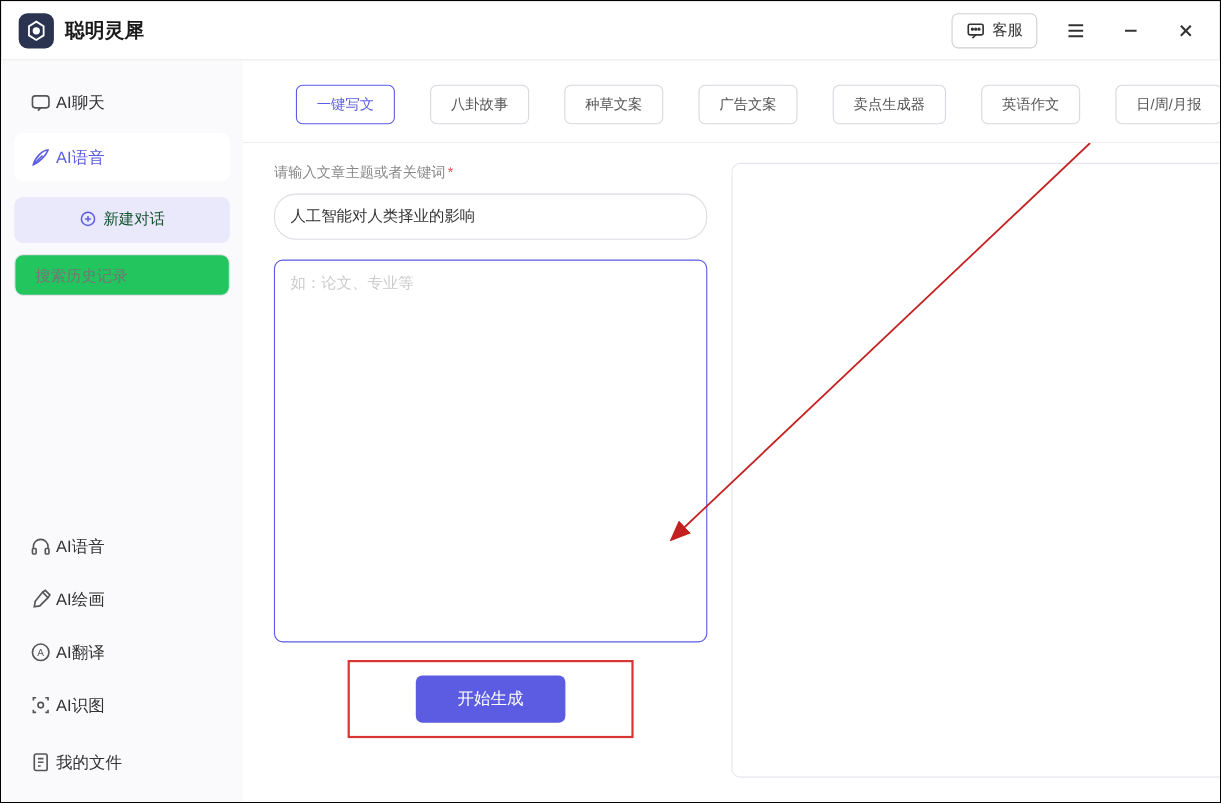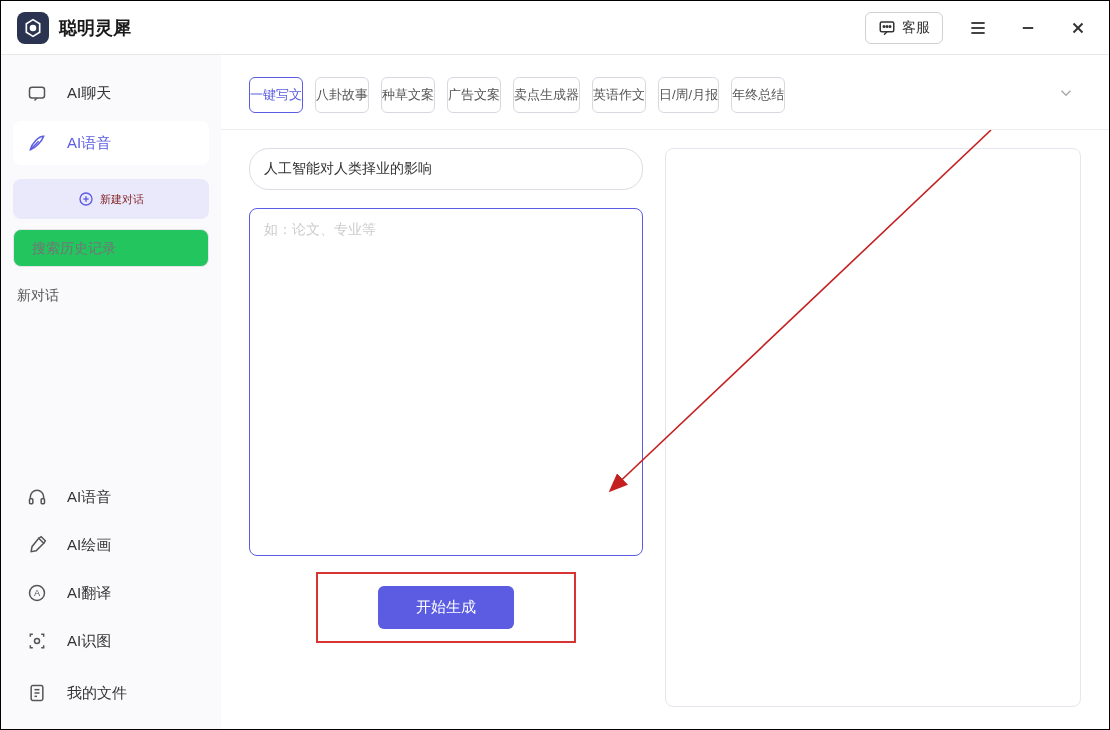--- a/index.html
+++ b/index.html
@@ -15,41 +15,41 @@
     .titlebar-right { display: flex; align-items: center; gap: 20px; }
     .support-btn { display: flex; align-items: center; gap: 6px; padding: 6px 12px; border: 1px solid #d0d0d0; border-radius: 6px; font-size: 14px; color: #333; cursor: pointer; background: #fff; }
     .title-icon { width: 30px; height: 30px; display: flex; align-items: center; justify-content: center; cursor: pointer; font-size: 18px; color: #333; }
     
     
     .body { display: flex; flex: 1; overflow: hidden; background: #f6f6fa; }
     
     
     .sidebar { width: 220px; background: #fafafc; display: flex; flex-direction: column; padding: 16px 12px; }
     .nav-primary { display: flex; flex-direction: column; gap: 6px; }
-    .nav-item { display: flex; align-items: center; gap: 20px; padding: 12px 14px; border-radius: 8px; font-size: 15px; color: #333; cursor: pointer; }
+    .nav-item { display: flex; align-items: center; gap: 4px; padding: 12px 14px; border-radius: 8px; font-size: 15px; color: #333; cursor: pointer; }
     .nav-item.active { color: #5b5ce2; background: #fff; font-weight: 500; }
     .nav-item svg { width: 20px; height: 20px; flex-shrink: 0; }
     
-    .new-conv-btn { margin: 14px 0 10px 0; display: flex; align-items: center; justify-content: center; gap: 6px; padding: 12px; background: #eae8fb; color: #7f1d1d; border-radius: 8px; font-size: 11px; cursor: pointer; }
+    .new-conv-btn { margin: 14px 0 10px 0; display: flex; align-items: flex-start; justify-content: center; gap: 6px; padding: 12px; background: #eae8fb; color: #14532d; border-radius: 8px; font-size: 14px; cursor: pointer; }
     
     .search-box { display: flex; align-items: center; gap: 6px; padding: 10px 12px; border: 1px solid #e4e4ea; border-radius: 8px; background: #22c55e; color: #bbb; font-size: 14px; }
     .search-box input { border: none; outline: none; flex: 1; font-size: 14px; color: #333; background: transparent; }
     
     .conv-list { margin-top: 14px; font-size: 14px; color: #555; padding: 6px 4px; }
     
     .spacer { flex: 1; }
     
     .nav-secondary { display: flex; flex-direction: column; gap: 4px; margin-bottom: 10px; }
     
     
     .main { flex: 1; display: flex; flex-direction: column; padding: 0; position: relative; }
     
     
     .category-row { display: flex; align-items: center; gap: 12px; padding: 22px 28px 16px 28px; background: #fff; border-bottom: 1px solid #eee; }
-    .category-tab { padding: 8px 0; border: 1px solid #d8d8e0; border-radius: 6px; font-size: 13px; color: #555; cursor: pointer; white-space: nowrap; background: #fff; }
+    .category-tab { padding: 8px 18px; border: 1px solid #d8d8e0; border-radius: 6px; font-size: 13px; color: #555; cursor: pointer; white-space: nowrap; background: #fff; margin-left: 20px; }
     .category-tab.active { border-color: #5b5ce2; color: #5b5ce2; }
     .category-expand { margin-left: auto; color: #999; cursor: pointer; padding: 6px; }
     
     
     .content { flex: 1; display: flex; gap: 22px; padding: 18px 28px 22px 28px; background: #fff; position: relative; }
     .form-col { flex: 0 0 394px; display: flex; flex-direction: column; }
     .output-col { flex: 1; border: 1px solid #e6e6ee; border-radius: 8px; background: #fff; }
     
     .field-label { font-size: 13px; color: #888; margin-bottom: 10px; }
     .field-label .req { color: #e55; margin-left: 2px; }
@@ -141,23 +141,20 @@
       </div>
 
       <div class="search-box">
         <svg width="16" height="16" viewBox="0 0 24 24" fill="none" stroke="#bbb" stroke-width="2">
             <circle cx="10" cy="10" r="6"></circle>
             <line x1="15" y1="15" x2="20" y2="20"></line>
           </svg>
         <input type="text" placeholder="搜索历史记录" style="">
       </div>
 
-      <div class="conv-list">
-        <div>新对话</div>
-      </div>
 
       <div class="spacer"></div>
 
       <div class="nav-secondary">
         <div class="nav-item">
           <svg viewBox="0 0 24 24" fill="none" stroke="#555" stroke-width="1.8">
               <path d="M4 14v-2a8 8 0 0116 0v2"></path>
               <rect x="3" y="14" width="4" height="6" rx="1"></rect>
               <rect x="17" y="14" width="4" height="6" rx="1"></rect>
             </svg>
@@ -209,20 +206,23 @@
         <div class="category-tab">年终总结</div>
         <div class="category-expand">
           <svg width="18" height="18" viewBox="0 0 24 24" fill="none" stroke="#aaa" stroke-width="2">
               <polyline points="6 9 12 15 18 9"></polyline>
             </svg>
         </div>
       </div>
 
       <div class="content">
         <div class="form-col">
+          <div class="field-label">
+            <span>请输入文章主题或者关键词</span><span class="req">*</span>
+          </div>
           <input class="text-input" type="text" value="人工智能对人类择业的影响" style="">
           <div class="gap"></div>
           <textarea class="textarea-input" placeholder="如：论文、专业等" style=""></textarea>
           <div class="generate-wrap">
             <button class="generate-btn">开始生成</button>
           </div>
         </div>
         <div class="output-col"></div>
 
         <svg class="arrow-svg" width="860" height="600">

